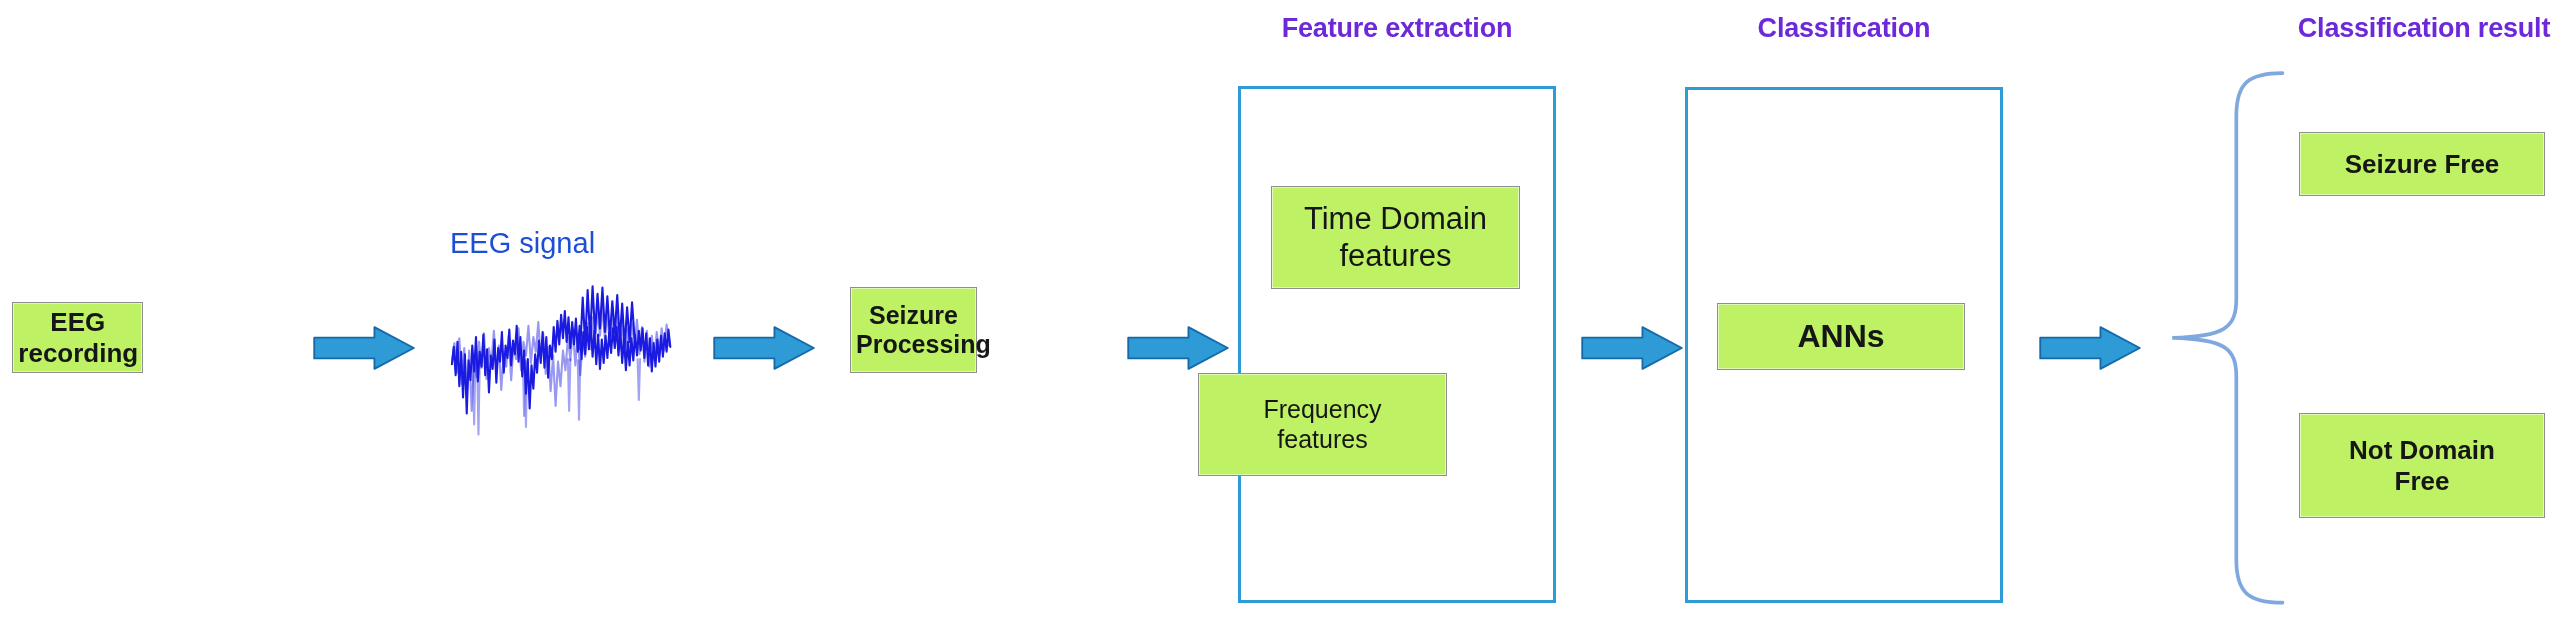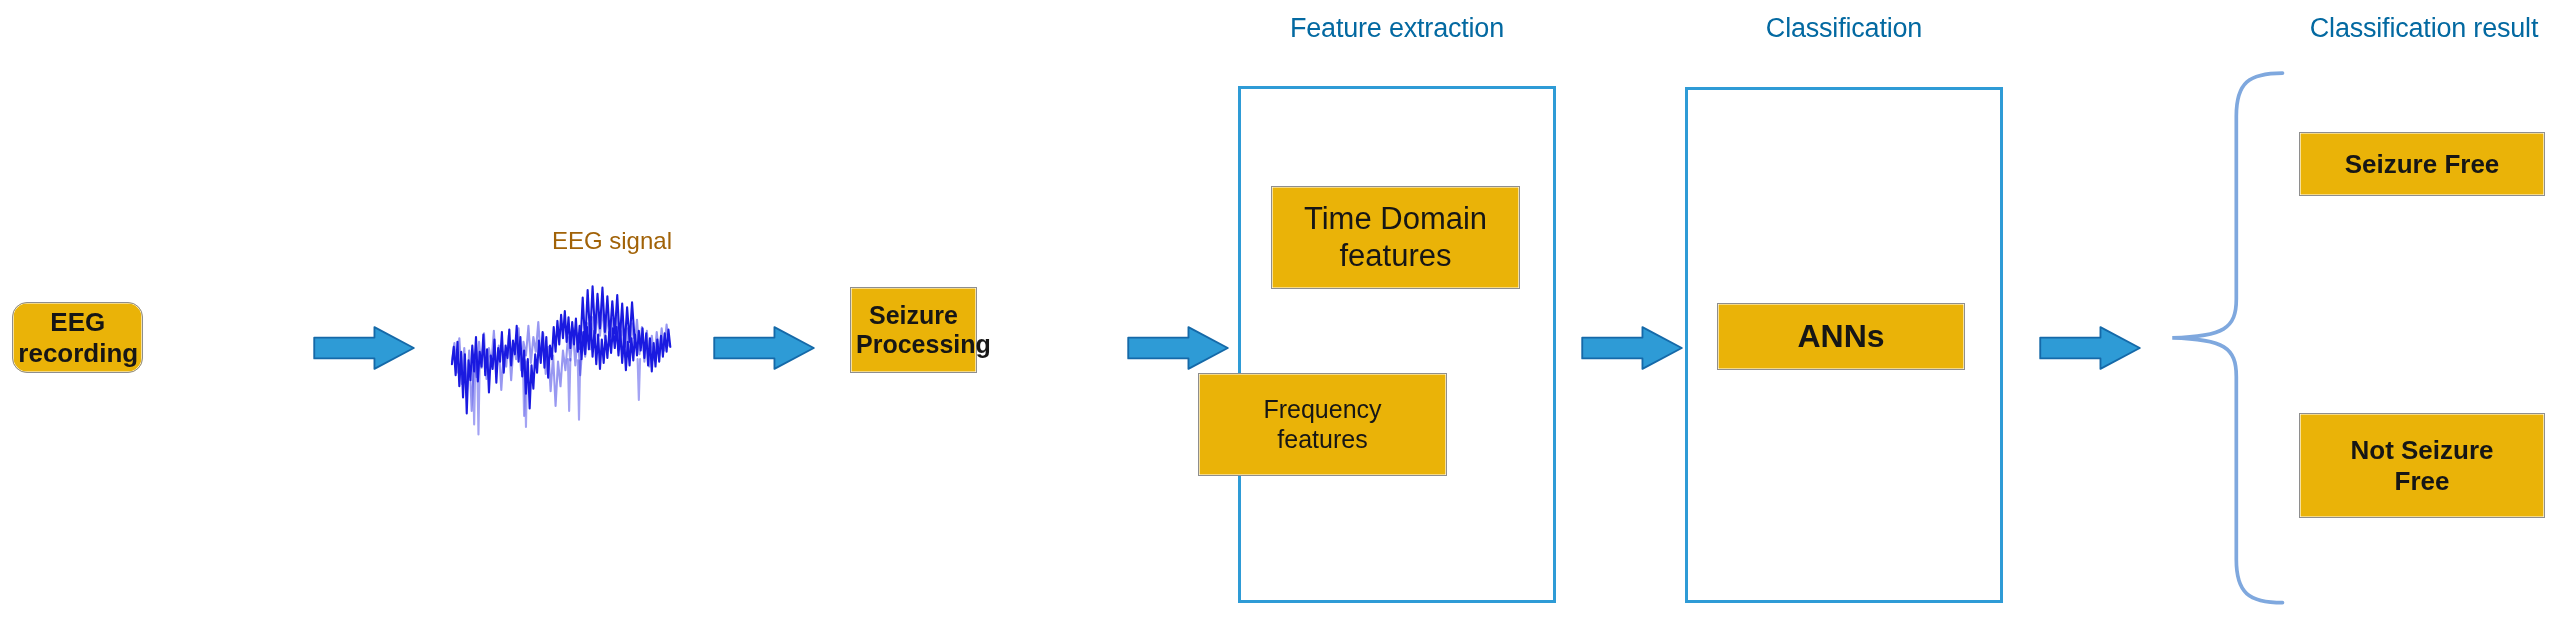--- a/index.html
+++ b/index.html
@@ -15,33 +15,33 @@
     position: relative;
     width: 2576px;
     height: 621px;
     background: #ffffff;
     overflow: hidden;
   }
 
   
   .section-header {
     position: absolute;
-    font-weight: normal;
-    color: #0369a1;
+    font-weight: bold;
+    color: #6d28d9;
     font-size: 27px;
     letter-spacing: -0.2px;
     white-space: nowrap;
     text-align: center;
     line-height: 1.05;
   }
 
   
   .grey-box {
     position: absolute;
-    background: #eab308;
+    background: #bef264;
     border: 1.8px solid #8e8e8e;
     box-sizing: border-box;
     display: flex;
     align-items: center;
     justify-content: center;
     text-align: center;
     color: #161616;
     box-shadow: inset 0 0 0 0.6px #ffffff;
   }
   .grey-box .boxlabel {
@@ -58,38 +58,38 @@
     position: absolute;
     background: #ffffff;
     border: 3.1px solid #2E9BD6;
     box-sizing: border-box;
   }
 
   
   .waveform { position: absolute; }
   .eeg-caption {
     position: absolute;
-    font-size: 24px;
-    color: #a16207;
+    font-size: 29px;
+    color: #1d4ed8;
     white-space: nowrap;
-    text-align: right;
+    text-align: left;
   }
 
   
   .arrow { position: absolute; }
 
   
   .brace { position: absolute; }
 </style>
 </head>
 <body>
 
 <div id="canvas">
 
-  <div class="grey-box bold" style="left:12.3px; top:302px; width:131px; height:71px; font-size:26px;border-radius:15px;">
+  <div class="grey-box bold" style="left:12.3px; top:302px; width:131px; height:71px; font-size:26px;">
     <span class="boxlabel">EEG recording</span>
   </div>
 
   <div class="arrow" style="left:313px; top:325px; width:102px; height:46px;">
     <svg width="102" height="46" viewBox="0 0 166 74" xmlns="http://www.w3.org/2000/svg">
       <polygon points="2,20 100,20 100,3 164,37 100,71 100,54 2,54" fill="#2E9BD6" stroke="#1569A8" stroke-width="3" stroke-linejoin="round"></polygon>
     </svg>
   </div>
 
   <div class="eeg-caption" style="left:450px; top:227px; width:222px;">EEG signal</div>
@@ -186,19 +186,19 @@
   </div>
 
   <div class="section-header" style="left:2279px; top:13.6px; width:290px;">Classification result</div>
 
   <div class="grey-box bold" style="left:2299px; top:132px; width:246px; height:64px; font-size:26px;">
     <span class="boxlabel">Seizure Free</span>
   </div>
 
   <div class="grey-box bold" style="left:2299px; top:413px; width:246px; height:105px; font-size:26px;">
     <span class="boxlabel">
-      <span>Not Seizure</span><br>
+      <span>Not Domain</span><br>
       <span>Free</span>
     </span>
   </div>
 
 </div>
 
 
 </body></html>

